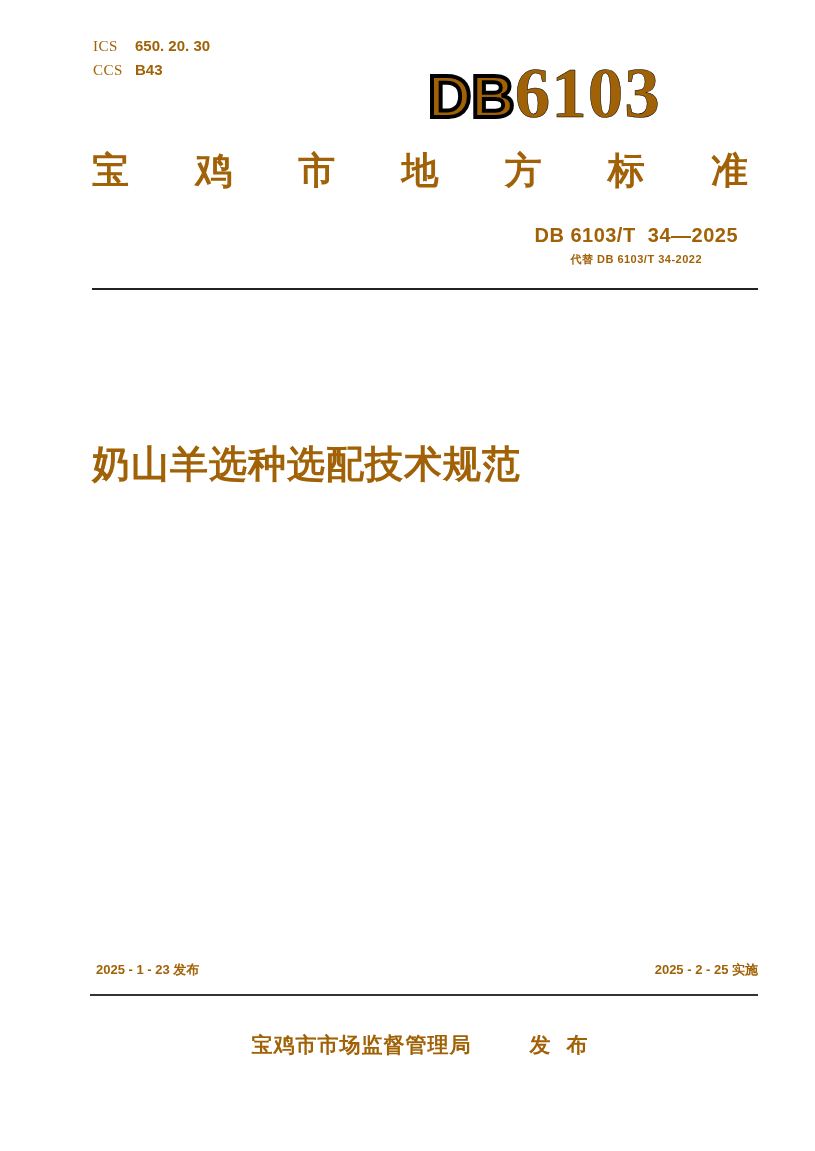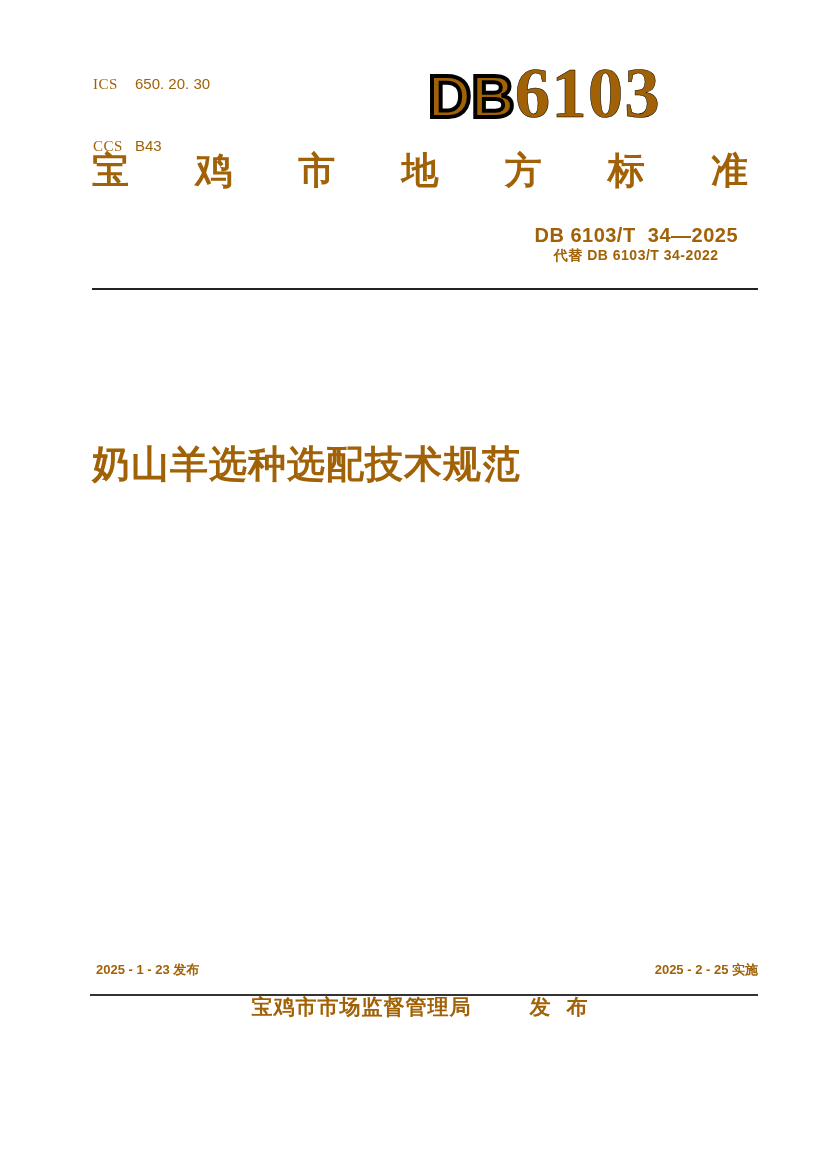--- a/index.html
+++ b/index.html
@@ -22,21 +22,21 @@
     font-size: 15px;
     line-height: 24px;
   }
   .ics-row { display: flex; align-items: baseline; }
   .ics-label {
     font-family: "Liberation Serif", serif;
     font-weight: normal;
     width: 42px;
     letter-spacing: 0.5px;
   }
-  .ics-value { font-weight: normal; white-space: pre; margin-top: 38px; }
+  .ics-value { font-weight: bold; white-space: pre; }
 
   
   .db-logo {
     position: absolute;
     left: 428px;
     top: 58px;
     height: 72px;
     line-height: 70px;
     white-space: nowrap;
   }
@@ -77,21 +77,22 @@
     top: 224px;
     text-align: center;
   }
   .std-number {
     font-size: 20px;
     font-weight: bold;
     white-space: pre;
     letter-spacing: 0.5px;
   }
   .std-replaces {
-    font-size: 14px;
+    margin-top: 5px;
+    font-size: 11px;
     font-weight: bold;
     white-space: pre;
     letter-spacing: 0.5px;
   }
 
   .head-rule {
     position: absolute;
     left: 92px;
     top: 288px;
     width: 666px;
@@ -130,21 +131,21 @@
     top: 994px;
     width: 668px;
     height: 2px;
     background: #333;
   }
 
   
   .publisher-row {
     position: absolute;
     left: 92px;
-    top: 993px;
+    top: 1031px;
     width: 656px;
     display: flex;
     justify-content: center;
     align-items: flex-start;
     font-size: 21px;
     font-weight: bold;
     gap: 20px;
   }
   .publisher-name { letter-spacing: 1px; }
   .publish-label {

